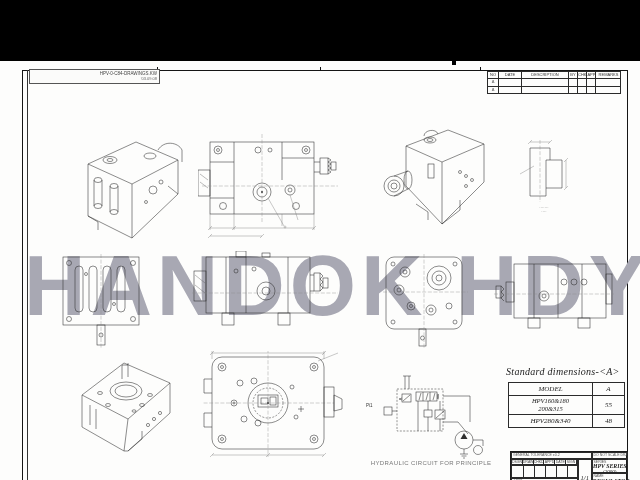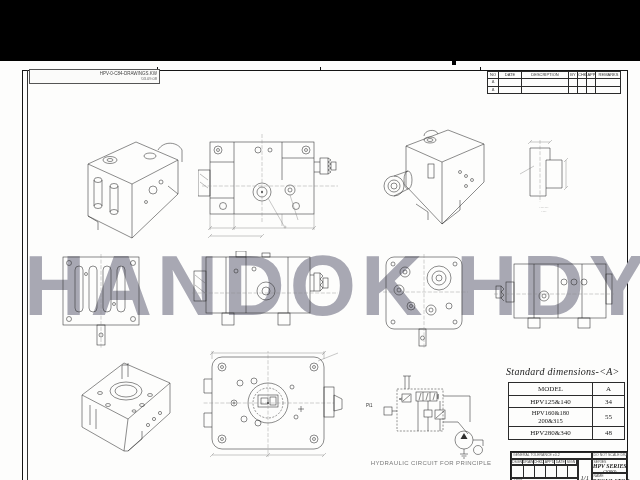--- a/index.html
+++ b/index.html
@@ -28,21 +28,21 @@
   svg .ln{fill:none;stroke:#2e2e2e;stroke-width:.55;}
   svg .thin{fill:none;stroke:#555;stroke-width:.4;}
   svg .dim{fill:none;stroke:#777;stroke-width:.4;}
   svg .cl{fill:none;stroke:#888;stroke-width:.4;stroke-dasharray:4 1.6;}
   svg .dsh{fill:none;stroke:#2e2e2e;stroke-width:.5;stroke-dasharray:2 1.4;}
   svg .fill{fill:#2e2e2e;stroke:none;}
   
   #std-title{position:absolute;left:506px;top:305px;z-index:3;font-family:"Liberation Serif",serif;
              font-style:italic;font-size:10px;color:#222;letter-spacing:.3px;white-space:nowrap;}
   #std-table{position:absolute;left:508px;top:321px;z-index:3;border-collapse:collapse;
-             font-family:"Liberation Serif",serif;color:#222;padding-left:45px;}
+             font-family:"Liberation Serif",serif;font-style:italic;color:#222;padding-left:45px;}
   #std-table td{border:.8px solid #2b2b2b;text-align:center;vertical-align:middle;
                 font-size:7px;padding:0;}
   #std-table .c-model{width:83px;}
   #std-table .c-a{width:31px;}
   #std-table .two{font-size:6.5px;line-height:8px;}
   
   #circuit-caption{position:absolute;left:366px;top:399px;width:130px;z-index:3;text-align:center;
                    font-size:6px;letter-spacing:.4px;color:#787878;white-space:nowrap;}
   #pi-label{position:absolute;left:366px;top:342px;z-index:3;font-size:4.5px;color:#333;}
   #detail-note{position:absolute;left:516px;top:145px;width:56px;z-index:3;text-align:center;
@@ -387,24 +387,20 @@
     <div id="pi-label">Pi1</div>
     <div id="circuit-caption">HYDRAULIC CIRCUIT FOR PRINCIPLE</div>
 
     <div id="std-title">Standard dimensions-&lt;A&gt;</div>
     <table id="std-table">
       <tbody>
           <tr style="height:13px">
         <td class="c-model">MODEL</td>
         <td class="c-a">A</td>
       </tr>
-      <tr style="height:12px">
-        <td>HPV125&amp;140</td>
-        <td>34</td>
-      </tr>
       <tr style="height:19px">
         <td class="two">
               <div>HPV160&amp;180</div>
               <div>200&amp;315</div>
             </td>
         <td>55</td>
       </tr>
       <tr style="height:13px">
         <td>HPV280&amp;340</td>
         <td>48</td>

